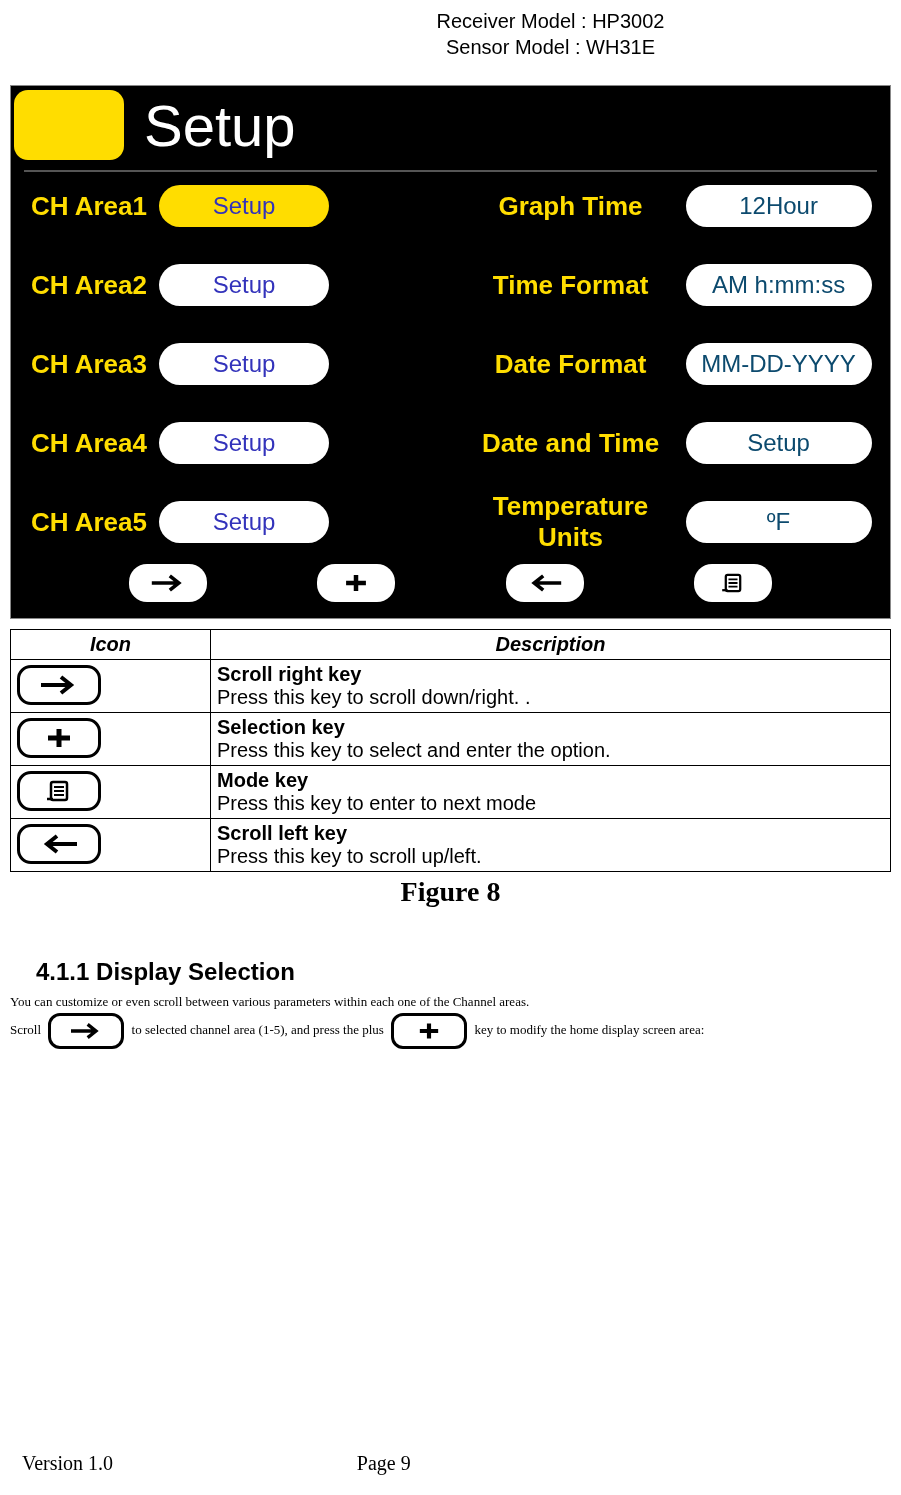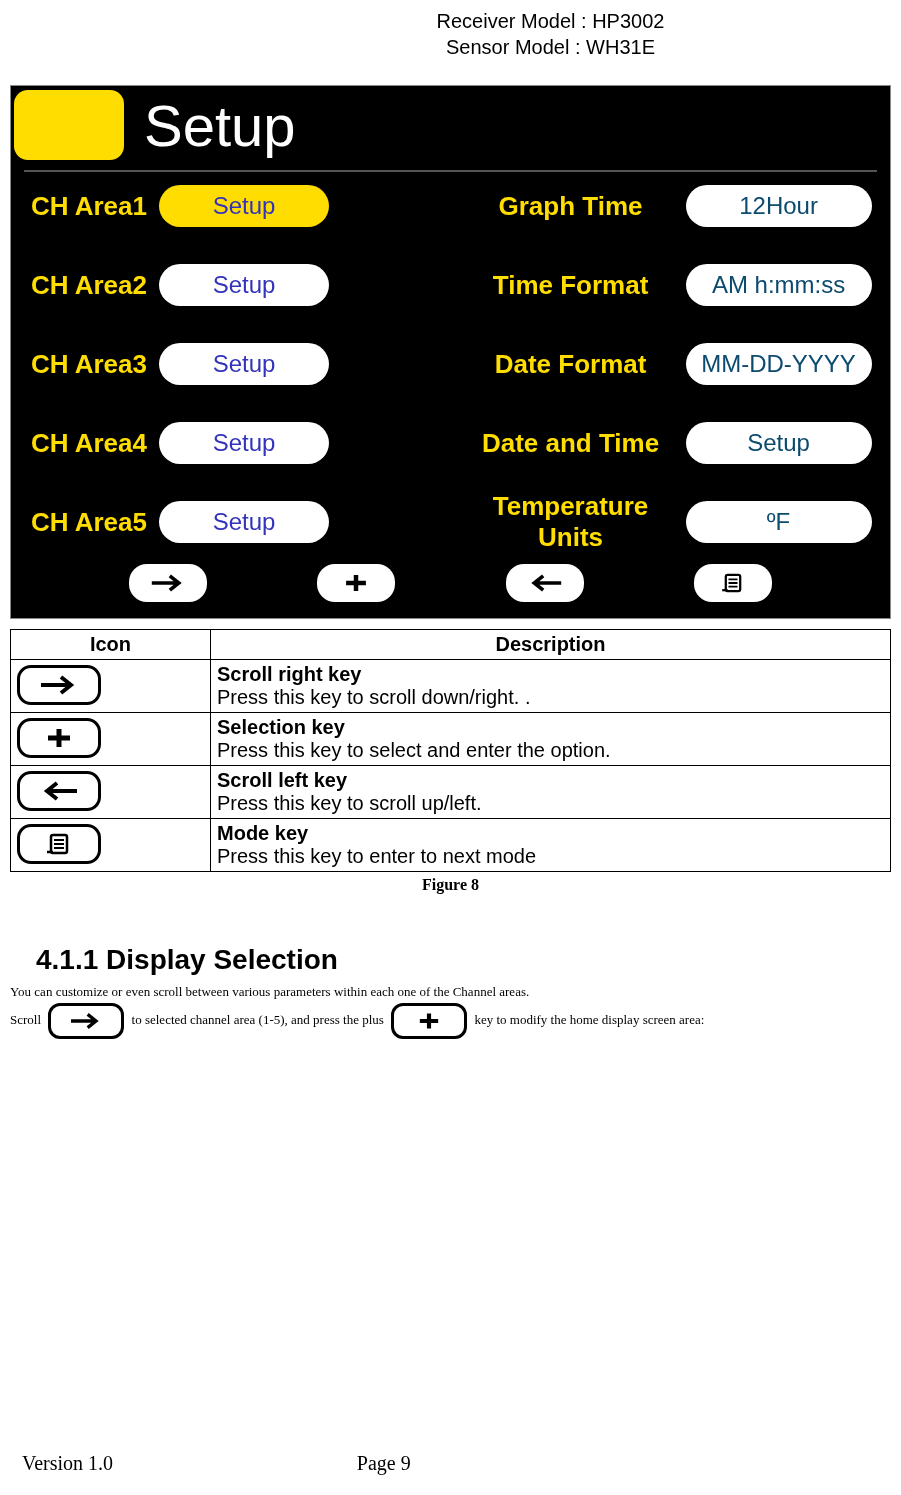--- a/index.html
+++ b/index.html
@@ -126,20 +126,21 @@
       font-family: Arial, sans-serif;
       font-size: 20px;
     }
     .key-table th, .key-table td {
       border: 1px solid #000;
       padding: 3px 6px;
       vertical-align: top;
     }
     .key-table th {
       font-weight: bold;
+      font-style: italic;
     }
     .icon-cell {
       width: 200px;
       text-align: left;
       padding: 8px;
     }
     .table-icon {
       border: 3px solid #000;
       border-radius: 14px;
       width: 84px;
@@ -148,28 +149,28 @@
       align-items: center;
       justify-content: center;
       margin: 2px 0;
     }
     .table-icon svg { width: 42px; height: 24px; }
     .desc-cell .title-line { font-weight: bold; }
     .figure-caption {
       text-align: center;
       font-family: "Times New Roman", serif;
       font-weight: bold;
-      font-size: 16px;
+      font-size: 28px;
       margin-top: 4px;
     }
     
     .section-heading {
       font-family: Verdana, sans-serif;
       font-weight: bold;
-      font-size: 28px;
+      font-size: 24px;
       margin: 50px 0 6px 36px;
     }
     .body-text {
       font-family: "Times New Roman", serif;
       font-size: 13px;
       margin: 0 10px;
       line-height: 1.6;
     }
     .inline-icon {
       border: 3px solid #000;
@@ -297,39 +298,39 @@
           </span></td>
     <td class="desc-cell"><span class="title-line">Scroll right key</span><br><span>Press this key to scroll down/right.    .</span></td>
   </tr>
   <tr>
     <td class="icon-cell"><span class="table-icon">
             <svg viewBox="0 0 40 24">
               <path d="M20 3 L20 21 M9 12 L31 12" stroke="#000" stroke-width="5" fill="none"></path>
             </svg>
           </span></td>
     <td class="desc-cell"><span class="title-line">Selection key</span><br><span>Press this key to select and enter the option.</span></td>
-  </tr>
-  <tr>
-    <td class="icon-cell"><span class="table-icon">
-            <svg viewBox="0 0 40 24">
-              <path d="M38 12 L10 12 M18 4 L8 12 L18 20" stroke="#000" stroke-width="4" fill="none"></path>
-            </svg>
-          </span></td>
-    <td class="desc-cell"><span class="title-line">Scroll left key</span><br><span>Press this key to scroll up/left.</span></td>
   </tr>
   <tr>
     <td class="icon-cell"><span class="table-icon">
             <svg viewBox="0 0 40 24">
               <rect x="12" y="3" width="16" height="18" rx="2" stroke="#000" stroke-width="2.5" fill="none"></rect>
               <path d="M15 8 L25 8 M15 12 L25 12 M15 16 L25 16" stroke="#000" stroke-width="2"></path>
               <path d="M8 20 L14 20" stroke="#000" stroke-width="2.5"></path>
             </svg>
           </span></td>
     <td class="desc-cell"><span class="title-line">Mode key</span><br><span>Press this key to enter to next mode</span></td>
   </tr>
+  <tr>
+    <td class="icon-cell"><span class="table-icon">
+            <svg viewBox="0 0 40 24">
+              <path d="M38 12 L10 12 M18 4 L8 12 L18 20" stroke="#000" stroke-width="4" fill="none"></path>
+            </svg>
+          </span></td>
+    <td class="desc-cell"><span class="title-line">Scroll left key</span><br><span>Press this key to scroll up/left.</span></td>
+  </tr>
 </tbody>
   </table>
 <div class="figure-caption">Figure 8</div>
 
 <div class="section-heading">4.1.1  Display Selection</div>
 <div class="body-text">You can customize or even scroll between various parameters within each one of the Channel areas.</div>
 <div class="body-text">
   <span>Scroll </span>
   <span class="inline-icon">
       <svg viewBox="0 0 40 24">

